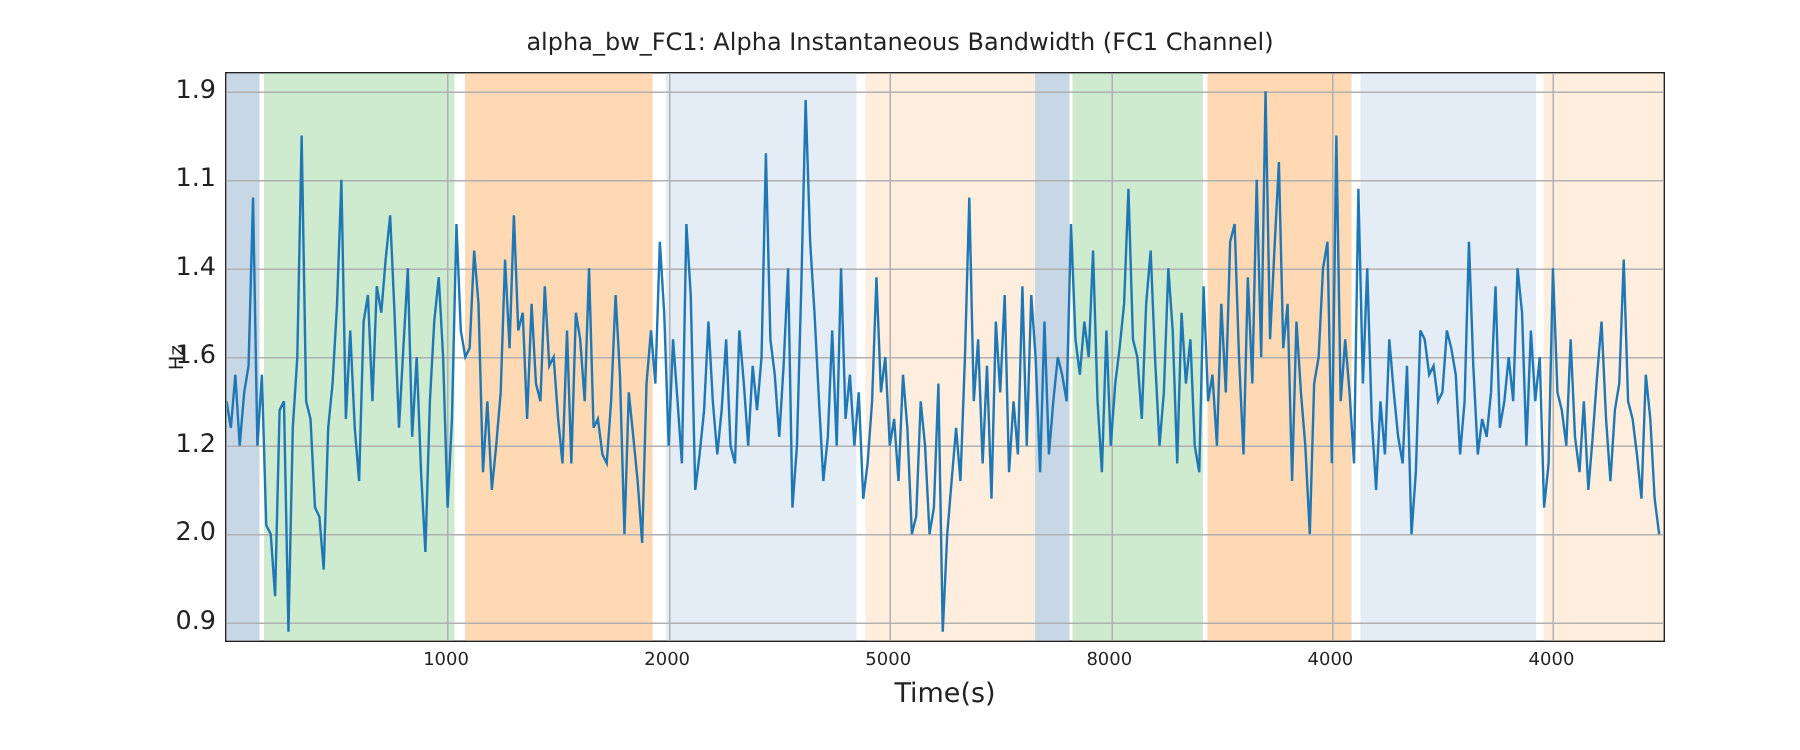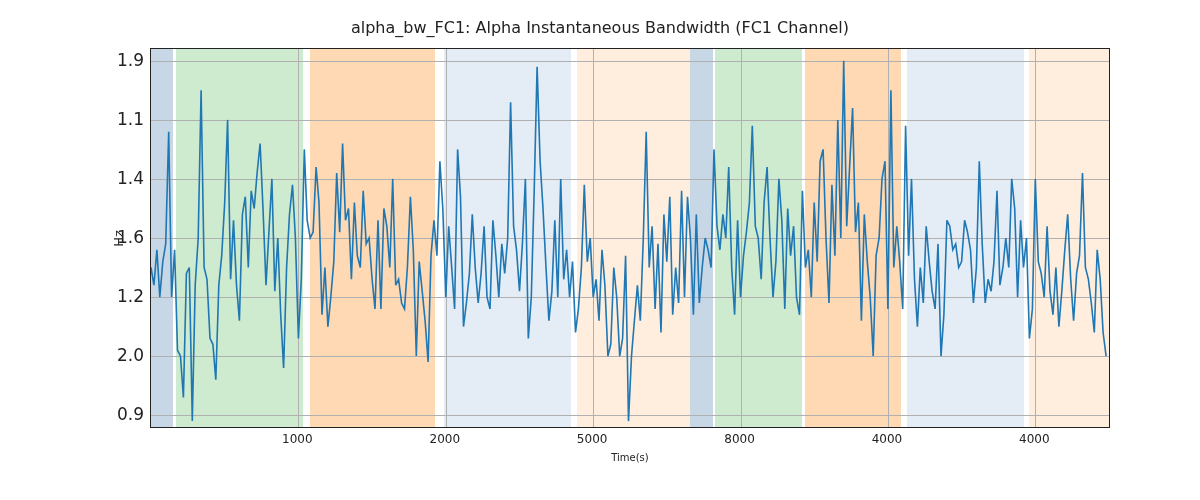--- a/index.html
+++ b/index.html
@@ -35,21 +35,21 @@
     box-sizing: border-box;
     overflow: hidden;
     background: #fff;
   }
   .xlabel {
     position: absolute;
     left: 150px;
     width: 960px;
     top: 452px;
     text-align: center;
-    font-size: 10px;
+    font-size: 18px;
     color: #222;
   }
   .ylabel {
     position: absolute;
     left: 108px;
     top: 48px;
     height: 380px;
     width: 20px;
     display: flex;
     align-items: center;

